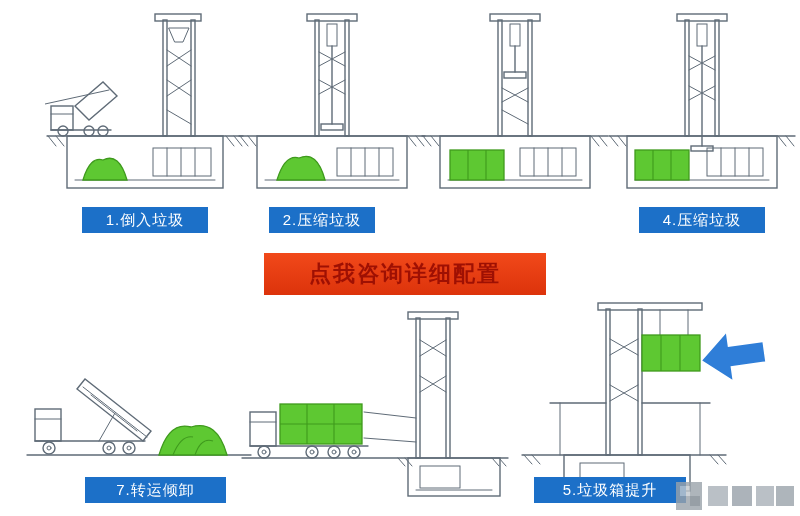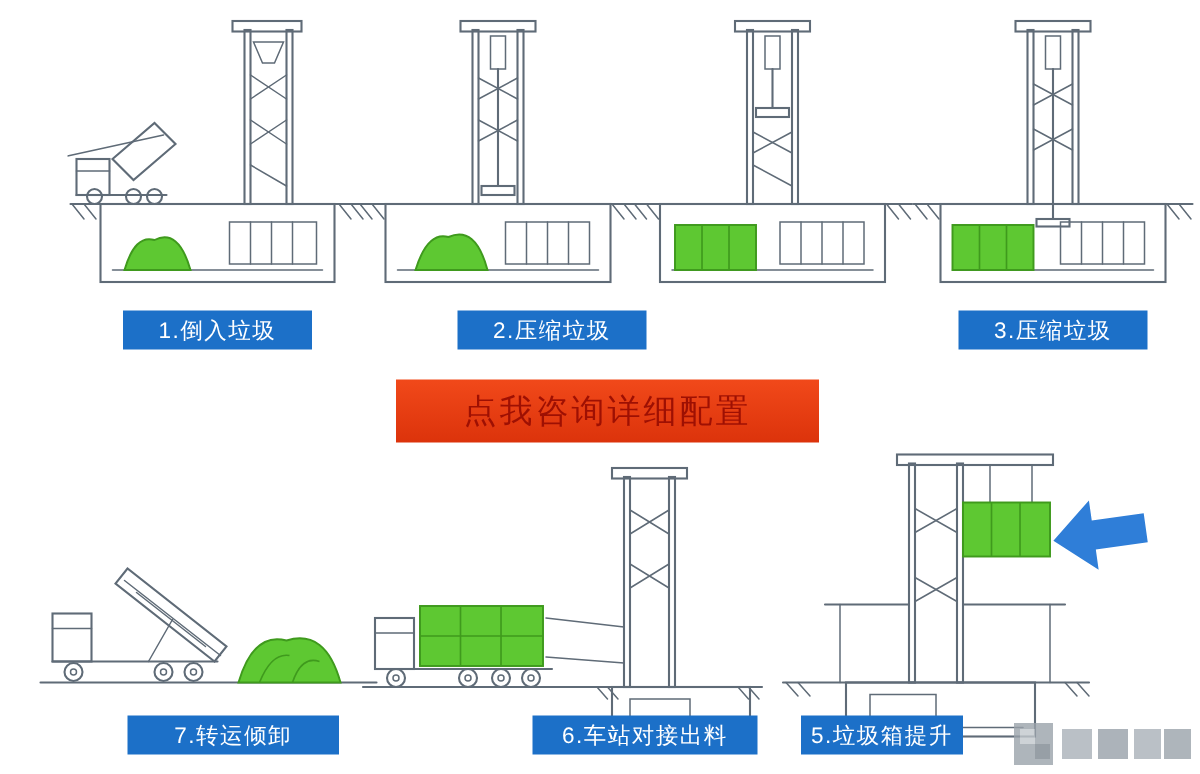--- a/index.html
+++ b/index.html
@@ -9,21 +9,21 @@
   .panel svg{display:block;}
   .ln{fill:none;stroke:#5f6b77;stroke-width:1.4;stroke-linecap:round;}
   .lnt{fill:none;stroke:#5f6b77;stroke-width:1;stroke-linecap:round;}
   .fillg{fill:#5ec832;stroke:#3f9a1d;stroke-width:1.3;}
   .gline{fill:none;stroke:#3f9a1d;stroke-width:1.1;}
   .step-label{position:absolute;height:26px;background:#1c70c8;color:#ffffff;
     display:flex;align-items:center;justify-content:center;font-size:15px;
     letter-spacing:1px;white-space:nowrap;}
   .banner{position:absolute;left:264px;top:253px;width:282px;height:42px;
     background:linear-gradient(#f1491a,#dc330b);color:#9e1003;font-size:22px;
-    font-weight:normal;display:flex;align-items:center;justify-content:center;
+    font-weight:bold;display:flex;align-items:center;justify-content:center;
     letter-spacing:2px;cursor:pointer;}
   .arrow{position:absolute;left:700px;top:328px;transform:rotate(-8deg);}
   .watermark{position:absolute;right:2px;bottom:2px;opacity:.8;}
 </style>
 </head>
 <body>
 
 <div class="canvas">
 
   <div class="panel" style="left:45px;top:8px;">
@@ -94,21 +94,21 @@
       <rect class="ln" x="84" y="116" width="22" height="6"></rect>
       <g class="lnt">
         <line x1="82" y1="44" x2="108" y2="58"></line>
           <line x1="108" y1="44" x2="82" y2="58"></line>
         <line x1="82" y1="72" x2="108" y2="86"></line>
           <line x1="108" y1="72" x2="82" y2="86"></line>
       </g>
       <path class="fillg" d="M40 172 Q48 146 62 150 Q80 142 88 172 Z"></path>
     </svg>
   </div>
-  <div class="step-label" style="left:269px;top:207px;width:126px;margin-left:36px;">2.压缩垃圾</div>
+  <div class="step-label" style="left:269px;top:207px;width:106px;">2.压缩垃圾</div>
 
   <div class="panel" style="left:420px;top:8px;">
     <svg width="190" height="200" viewBox="0 0 190 200">
       <line class="ln" x1="2" y1="128" x2="188" y2="128"></line>
       <g class="lnt">
         <line x1="3" y1="128" x2="11" y2="138"></line>
           <line x1="11" y1="128" x2="19" y2="138"></line>
         <line x1="171" y1="128" x2="179" y2="138"></line>
           <line x1="179" y1="128" x2="187" y2="138"></line>
       </g>
@@ -163,21 +163,21 @@
         <line x1="82" y1="48" x2="108" y2="62"></line>
           <line x1="108" y1="48" x2="82" y2="62"></line>
         <line x1="82" y1="78" x2="108" y2="92"></line>
           <line x1="108" y1="78" x2="82" y2="92"></line>
       </g>
       <rect class="fillg" x="28" y="142" width="54" height="30"></rect>
       <line class="gline" x1="46" y1="142" x2="46" y2="172"></line>
       <line class="gline" x1="64" y1="142" x2="64" y2="172"></line>
     </svg>
   </div>
-  <div class="step-label" style="left:639px;top:207px;width:126px;">3.压缩垃圾</div>
+  <div class="step-label" style="left:639px;top:207px;width:126px;">4.压缩垃圾</div>
 
   <div class="banner">点我咨询详细配置</div>
 
   <div class="panel" style="left:25px;top:295px;">
     <svg width="230" height="178" viewBox="0 0 230 178">
       <line class="ln" x1="2" y1="160" x2="226" y2="160"></line>
 
       <rect class="ln" x="10" y="114" width="26" height="32"></rect>
       <line class="lnt" x1="10" y1="124" x2="36" y2="124"></line>
       <line class="ln" x1="10" y1="146" x2="120" y2="146"></line>
@@ -239,21 +239,20 @@
         <line x1="158" y1="158" x2="165" y2="166"></line>
           <line x1="165" y1="158" x2="172" y2="166"></line>
         <line x1="252" y1="158" x2="259" y2="166"></line>
           <line x1="259" y1="158" x2="266" y2="166"></line>
       </g>
       <rect class="ln" x="168" y="158" width="92" height="38"></rect>
       <line class="lnt" x1="176" y1="190" x2="252" y2="190"></line>
       <rect class="lnt" x="180" y="166" width="40" height="22"></rect>
     </svg>
   </div>
-  <div class="step-label" style="left:355px;top:477px;width:150px;">6.车站对接出料</div>
 
   <div class="panel" style="left:520px;top:295px;">
     <svg width="210" height="205" viewBox="0 0 210 205">
 
       <rect class="ln" x="86" y="14" width="4" height="146"></rect>
       <rect class="ln" x="118" y="14" width="4" height="146"></rect>
       <rect class="ln" x="78" y="8" width="104" height="7"></rect>
       <g class="lnt">
         <line x1="90" y1="44" x2="118" y2="60"></line>
           <line x1="118" y1="44" x2="90" y2="60"></line>
@@ -277,21 +276,21 @@
         <line x1="4" y1="160" x2="12" y2="169"></line>
           <line x1="12" y1="160" x2="20" y2="169"></line>
         <line x1="190" y1="160" x2="198" y2="169"></line>
           <line x1="198" y1="160" x2="206" y2="169"></line>
       </g>
       <rect class="ln" x="44" y="160" width="126" height="36"></rect>
       <line class="lnt" x1="52" y1="190" x2="162" y2="190"></line>
       <rect class="lnt" x="60" y="168" width="44" height="20"></rect>
     </svg>
   </div>
-  <div class="step-label" style="left:534px;top:477px;width:108px;">5.垃圾箱提升</div>
+  <div class="step-label" style="left:534px;top:477px;width:152px;">5.垃圾箱提升</div>
 
   <svg class="arrow" width="68" height="56" viewBox="0 0 70 56">
     <polygon points="2,28 30,4 30,18 66,18 66,38 30,38 30,52" fill="#2f7ed8"></polygon>
   </svg>
 
   <svg class="watermark" width="124" height="36" viewBox="0 0 124 36">
     <rect x="2" y="4" width="26" height="28" fill="#9aa3ab"></rect>
     <rect x="6" y="8" width="10" height="10" fill="#c3c9ce"></rect>
     <rect x="16" y="18" width="10" height="10" fill="#7e8890"></rect>
     <rect x="34" y="8" width="20" height="20" fill="#aab1b8"></rect>

